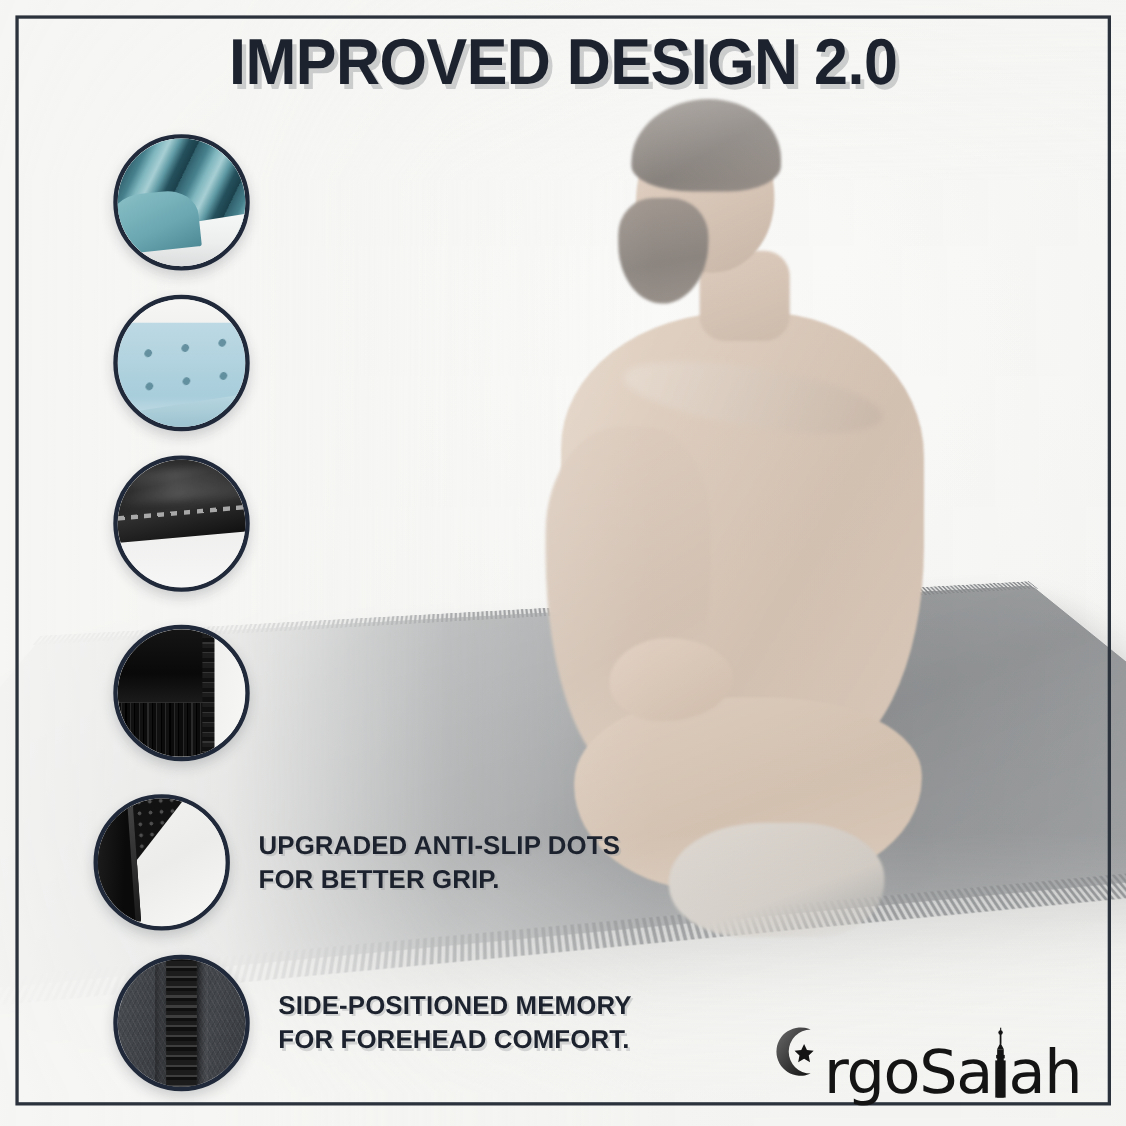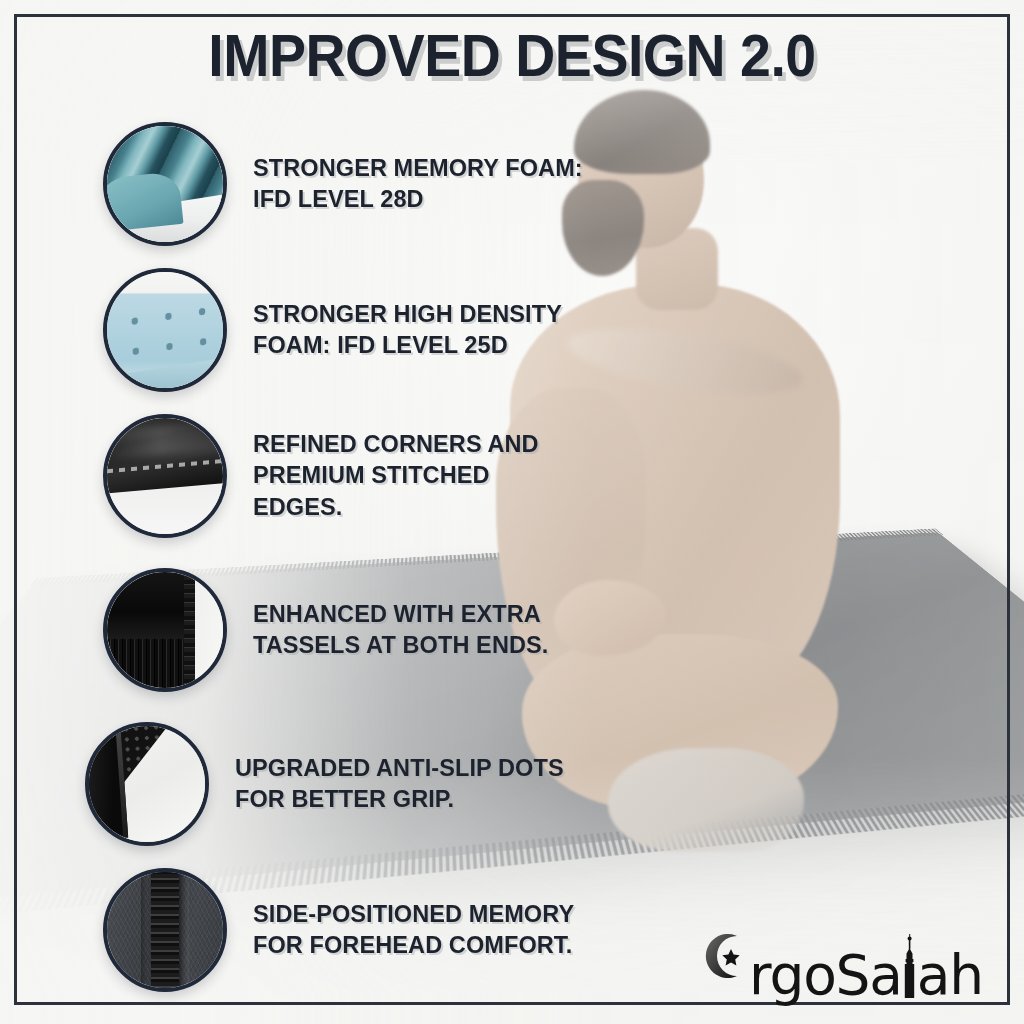--- a/index.html
+++ b/index.html
@@ -430,53 +430,49 @@
   <div class="features">
 
     <div class="feature f1">
       <div class="bubble">
         <div class="art-foam-ribbed">
           <div class="slab"></div>
             <div class="edge"></div>
             <div class="front"></div>
         </div>
       </div>
-      <div class="ftext">STRONGER MEMORY FOAM: IFD LEVEL 28D</div>
     </div>
 
     <div class="feature f2">
       <div class="bubble">
         <div class="art-foam-dots">
           <div class="holes"></div>
             <div class="lip"></div>
         </div>
       </div>
-      <div class="ftext">STRONGER HIGH DENSITY FOAM: IFD LEVEL 25D</div>
     </div>
 
     <div class="feature f3">
       <div class="bubble">
         <div class="art-corner">
           <div class="cloth"></div>
             <div class="sheen"></div>
             <div class="stitch"></div>
         </div>
       </div>
-      <div class="ftext">REFINED CORNERS AND PREMIUM STITCHED EDGES.</div>
     </div>
 
     <div class="feature f4">
       <div class="bubble">
         <div class="art-tassel">
           <div class="body"></div>
             <div class="fringe"></div>
             <div class="side"></div>
         </div>
       </div>
-      <div class="ftext">ENHANCED WITH EXTRA TASSELS AT BOTH ENDS.</div>
     </div>
 
     <div class="feature f5">
       <div class="bubble">
         <div class="art-grip">
           <div class="panel"></div>
             <div class="dots"></div>
           <div class="fold"></div>
             <div class="foldedge"></div>
         </div>

